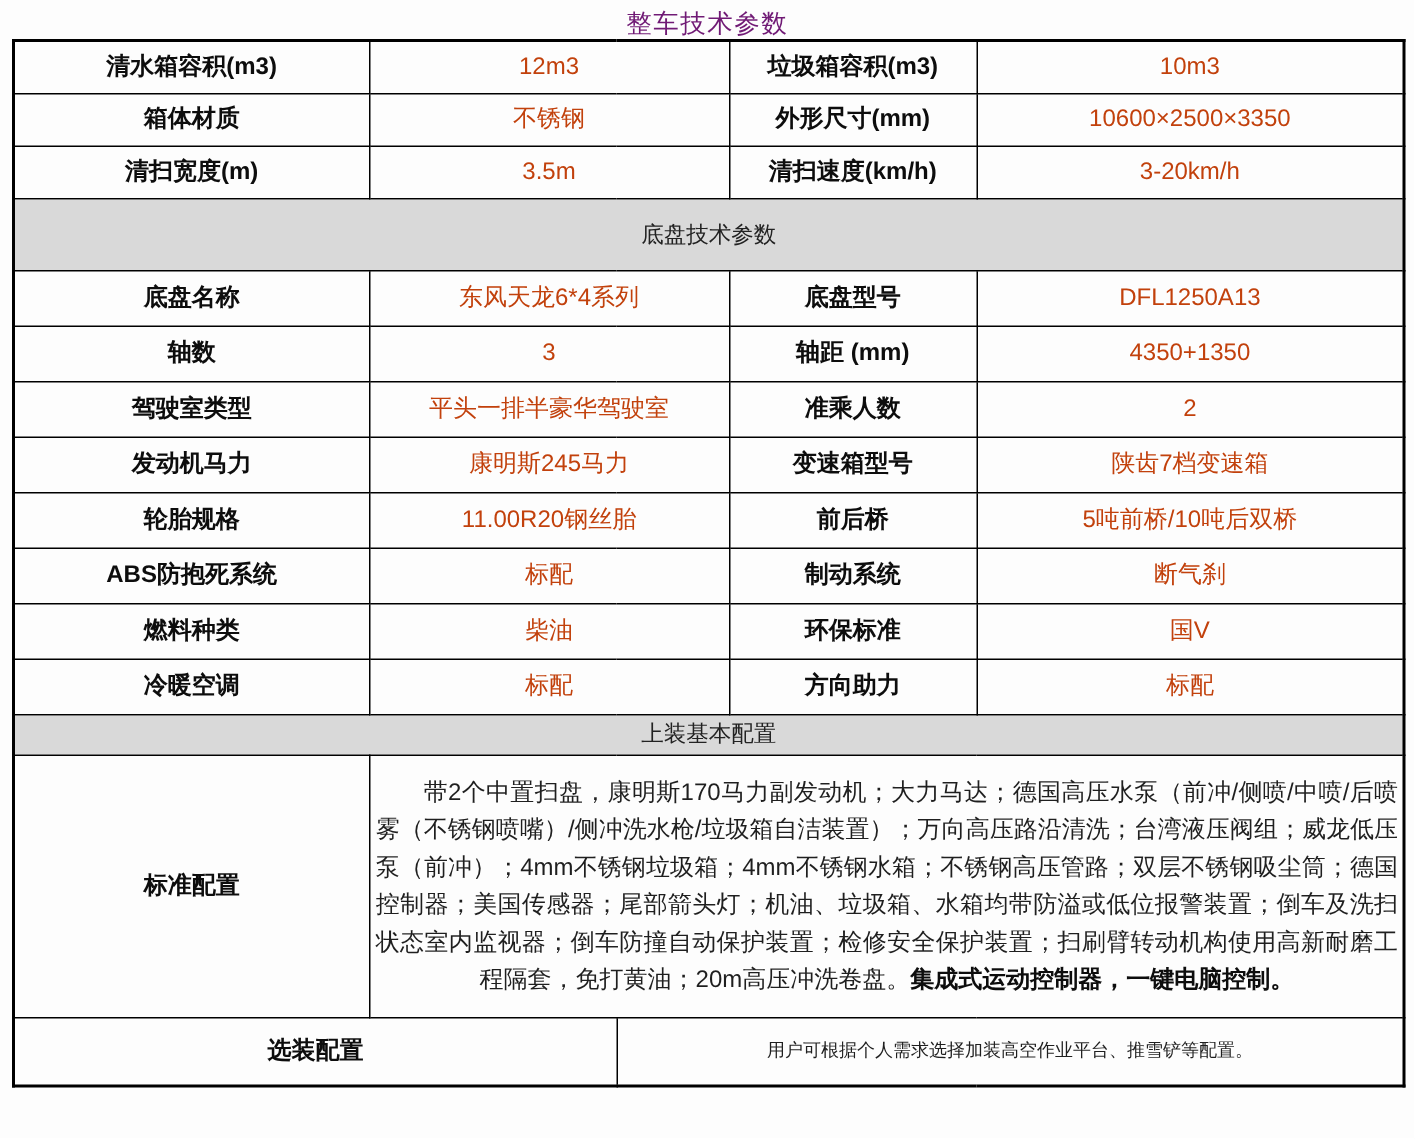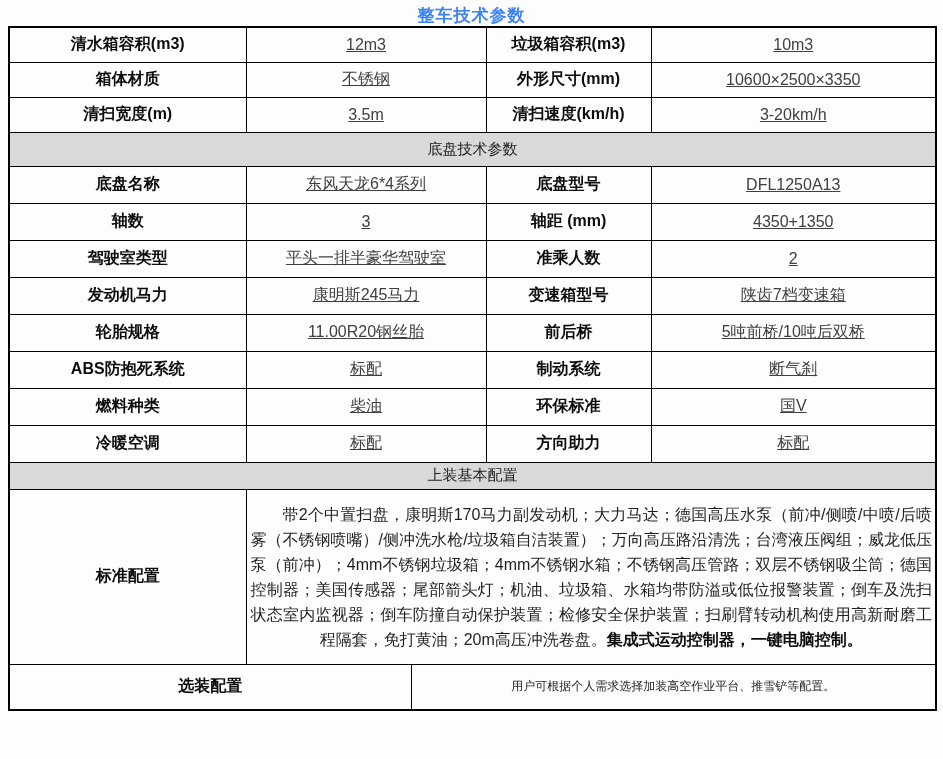--- a/index.html
+++ b/index.html
@@ -11,23 +11,23 @@
   }
   .page {
     width: 943px; height: 759px;
     background: #fdfdfd;
     overflow: hidden;
   }
   .doc-title {
     width: 927px; margin-left: 8px;
     padding-top: 4px; height: 26px;
     text-align: center;
-    font-size: 17px; font-weight: bold;
+    font-size: 17px; font-weight: normal;
     letter-spacing: 1px;
-    color: #3b82f6;
+    color: #701a75;
   }
   table.spec {
     width: 927px; margin-left: 8px;
     border-collapse: collapse;
     table-layout: fixed;
     border: 2px solid #000;
   }
   table.spec td {
     border: 1px solid #000;
     vertical-align: middle;
@@ -36,33 +36,32 @@
   td.lbl {
     font-weight: bold;
     text-align: center;
     font-size: 16px;
     color: #0d0d0d;
   }
   td.val {
     text-align: center;
     font-size: 16px;
     font-weight: normal;
-    color: #404040;
-    text-decoration: underline;
+    color: #c2410c;
   }
   tr.r-top td { height: 35px; margin-left: 28px; }
   tr.r-chassis td { height: 37px; }
   td.section {
     background: #d9d9d9;
     text-align: center;
     font-size: 15px;
     font-weight: normal;
     color: #222222;
   }
-  tr.r-sec1 td { height: 34px; margin-left: 32px; }
+  tr.r-sec1 td { height: 48px; margin-left: 32px; }
   tr.r-sec2 td { height: 27px; margin-left: 16px; }
   tr.r-standard td { height: 175px; }
   tr.r-optional td { height: 46px; }
   td.longtext {
     padding: 4px 3px 4px 4px;
     vertical-align: middle;
   }
   .para {
     margin: 0;
     font-size: 16px;

